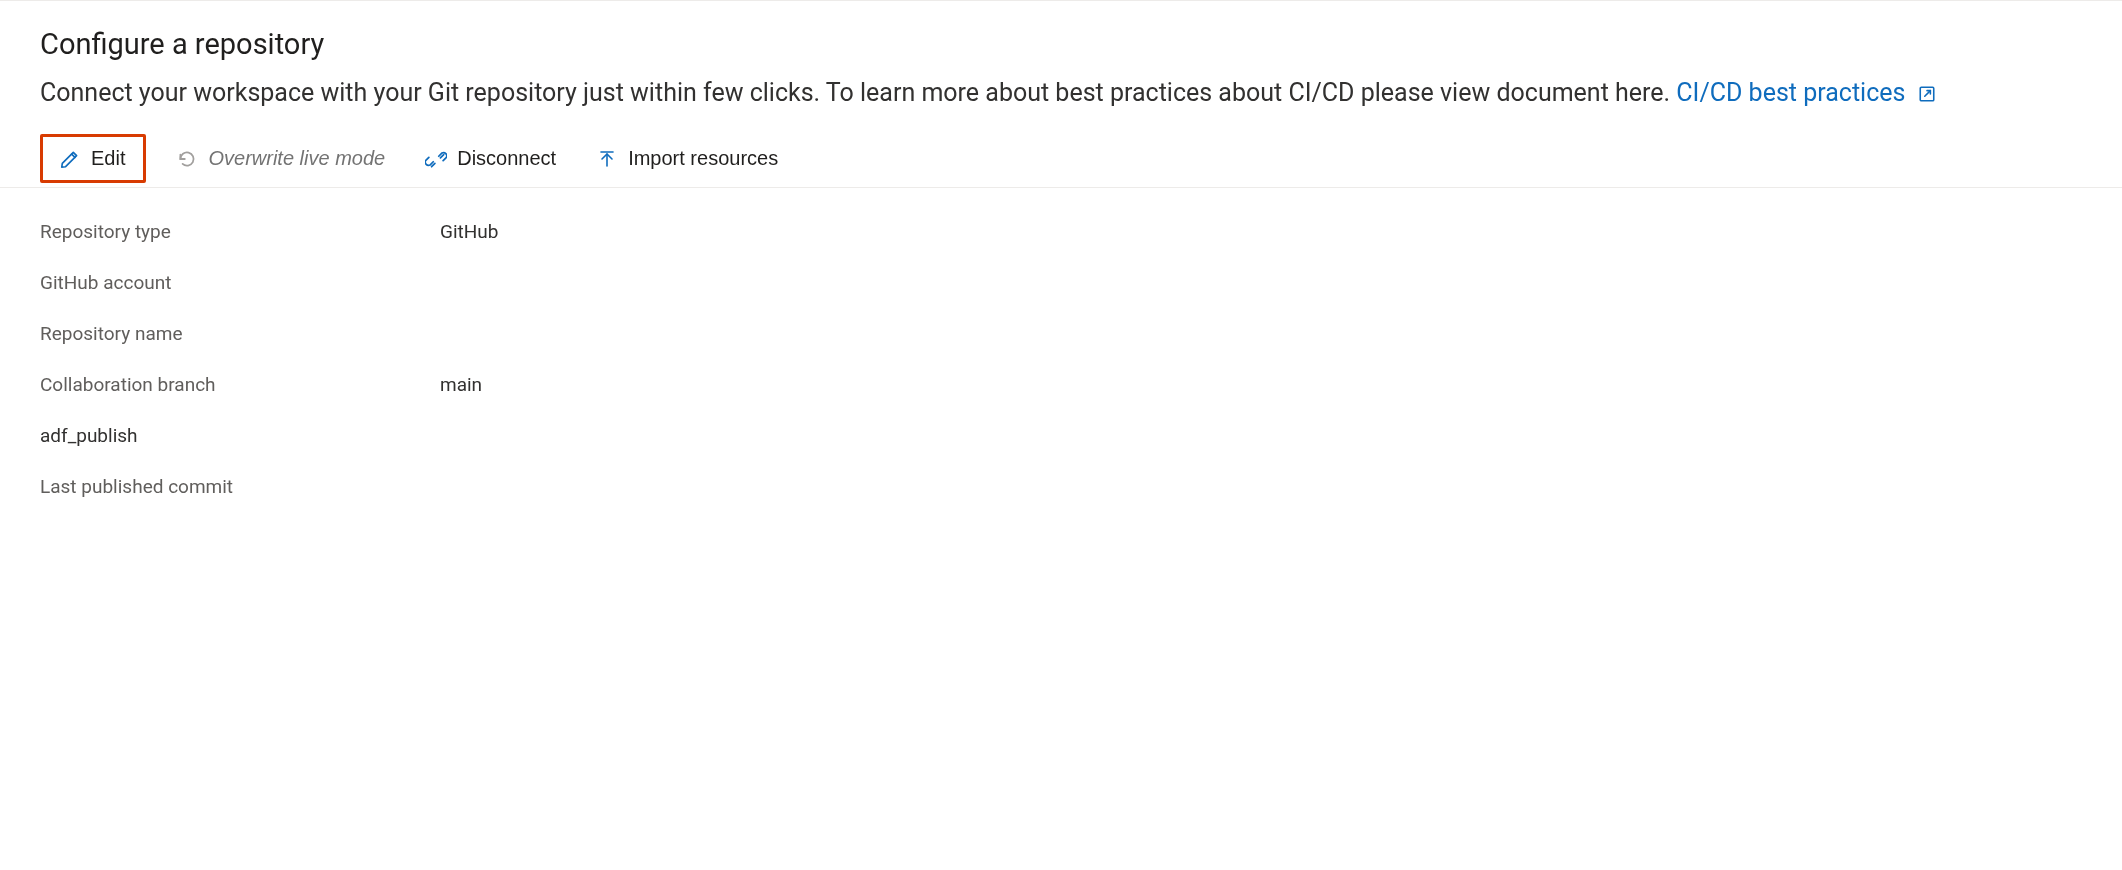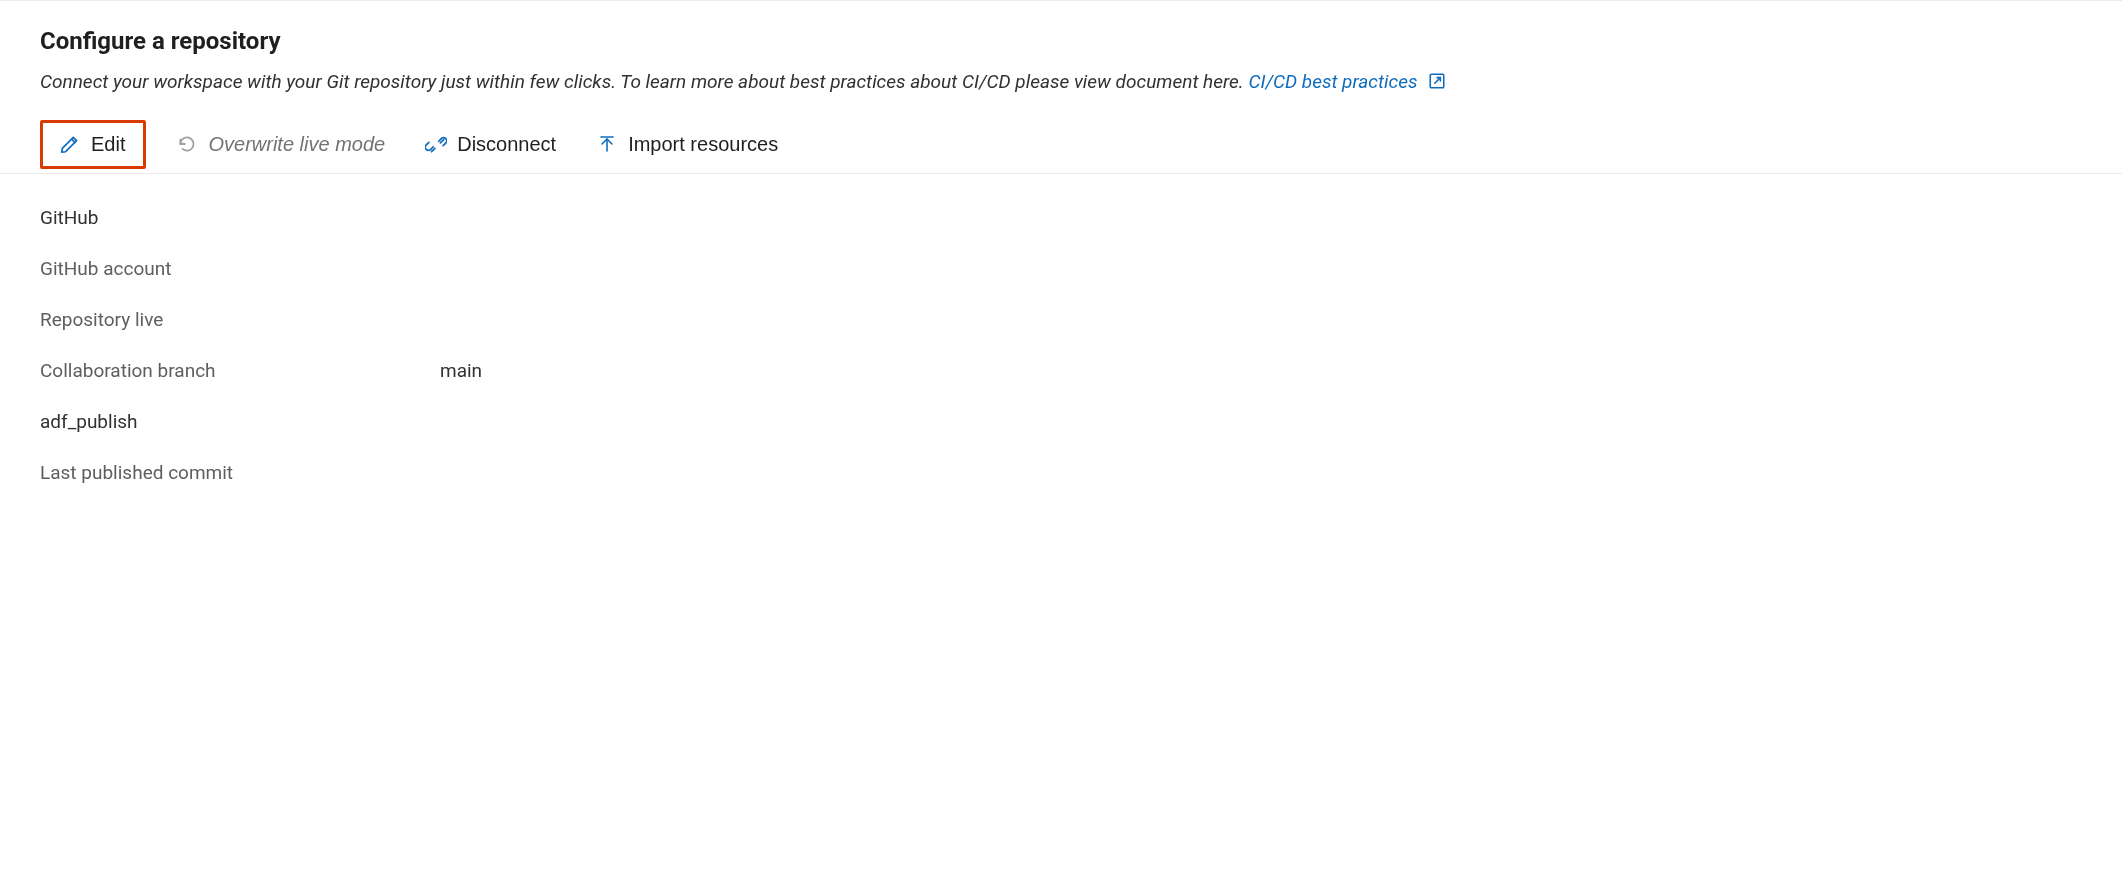--- a/index.html
+++ b/index.html
@@ -13,31 +13,30 @@
   }
   .page {
     width: 2122px;
     border-top: 1px solid #edebe9;
     padding: 20px 0 0 0;
   }
   .section {
     padding: 0 40px;
   }
   h1.title {
-    font-size: 24px;
-    font-weight: 700;
+    font-size: 29px;
+    font-weight: 400;
     margin: 6px 0 14px 0;
     color: #201f1e;
   }
   .subtitle {
-    font-size: 19px;
+    font-size: 25px;
     color: #323130;
     margin: 0 0 20px 0;
     line-height: 1.4;
-    font-style: italic;
   }
   .link {
     color: #0f6cbd;
     text-decoration: none;
     cursor: pointer;
   }
   .link-icon {
     display: inline-block;
     vertical-align: -2px;
     margin-left: 6px;
@@ -166,28 +165,29 @@
           <path d="M4 3 L16 3"></path>
         </svg>
       </span>
       <span>Import resources</span>
     </button>
 
   </div>
 
   <div class="details">
     <div class="row">
+      <div class="label">Repository type</div>
       <div class="value">GitHub</div>
     </div>
     <div class="row">
       <div class="label">GitHub account</div>
       <div class="value"></div>
     </div>
     <div class="row">
-      <div class="label">Repository live</div>
+      <div class="label">Repository name</div>
       <div class="value"></div>
     </div>
     <div class="row">
       <div class="label">Collaboration branch</div>
       <div class="value">main</div>
     </div>
     <div class="row">
       <div class="value">adf_publish</div>
     </div>
     <div class="row">

